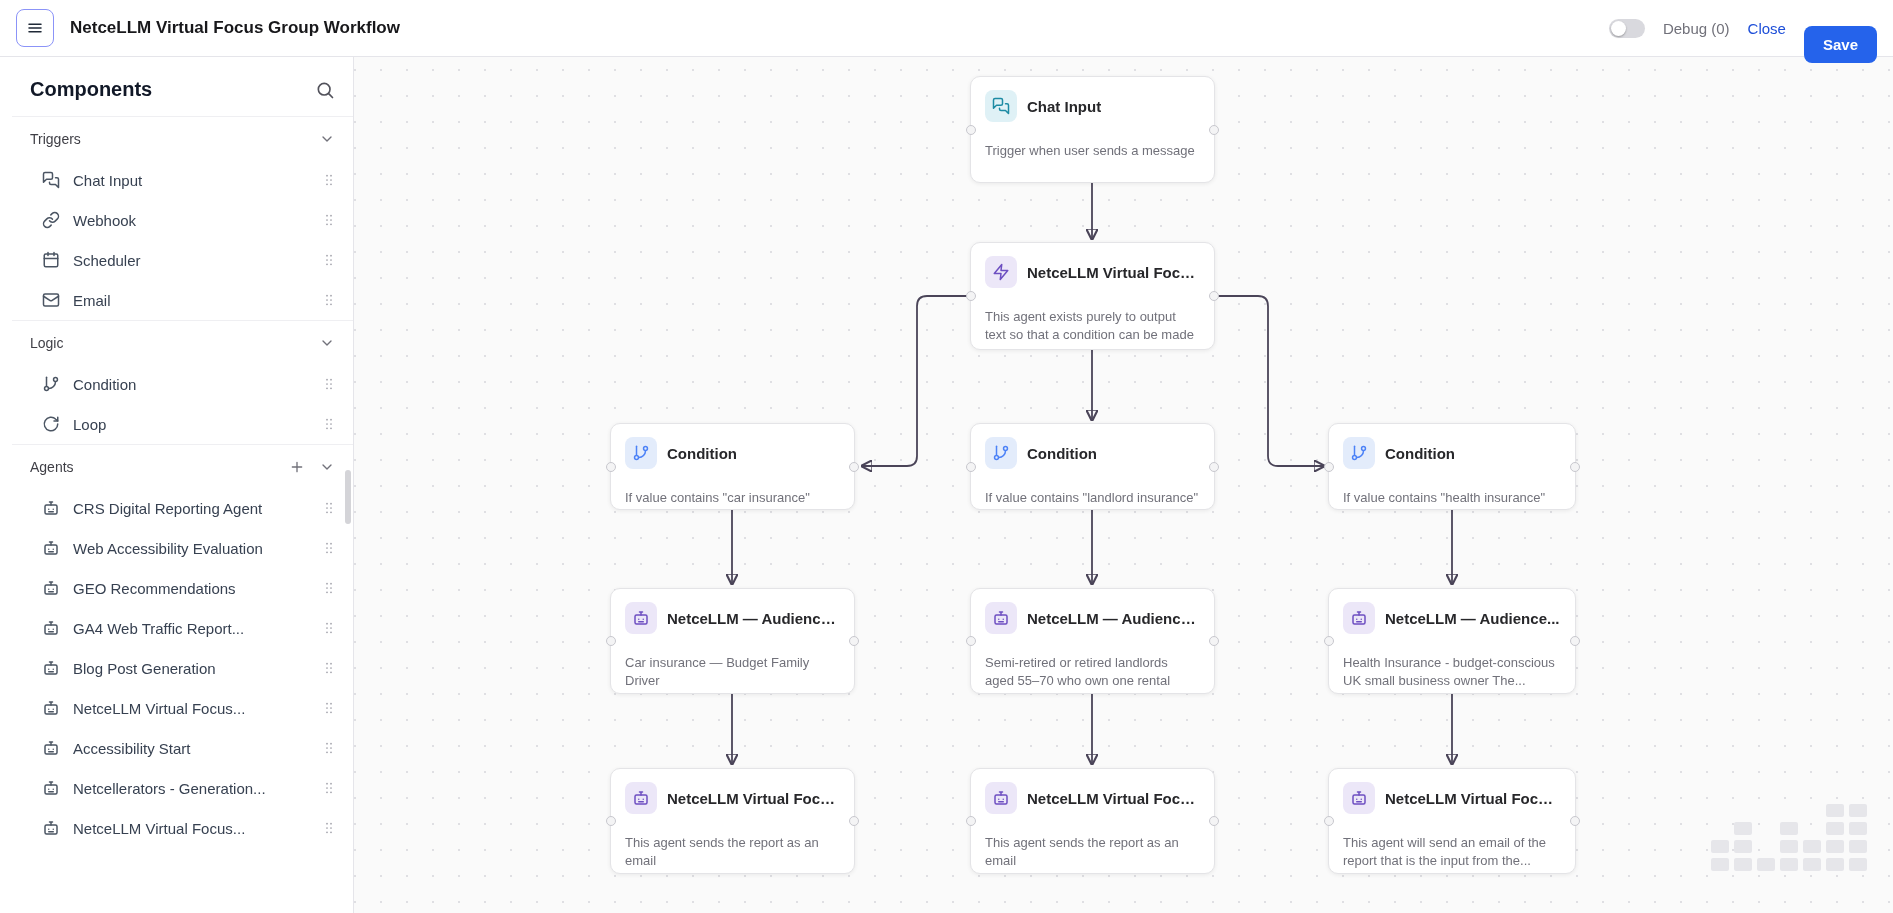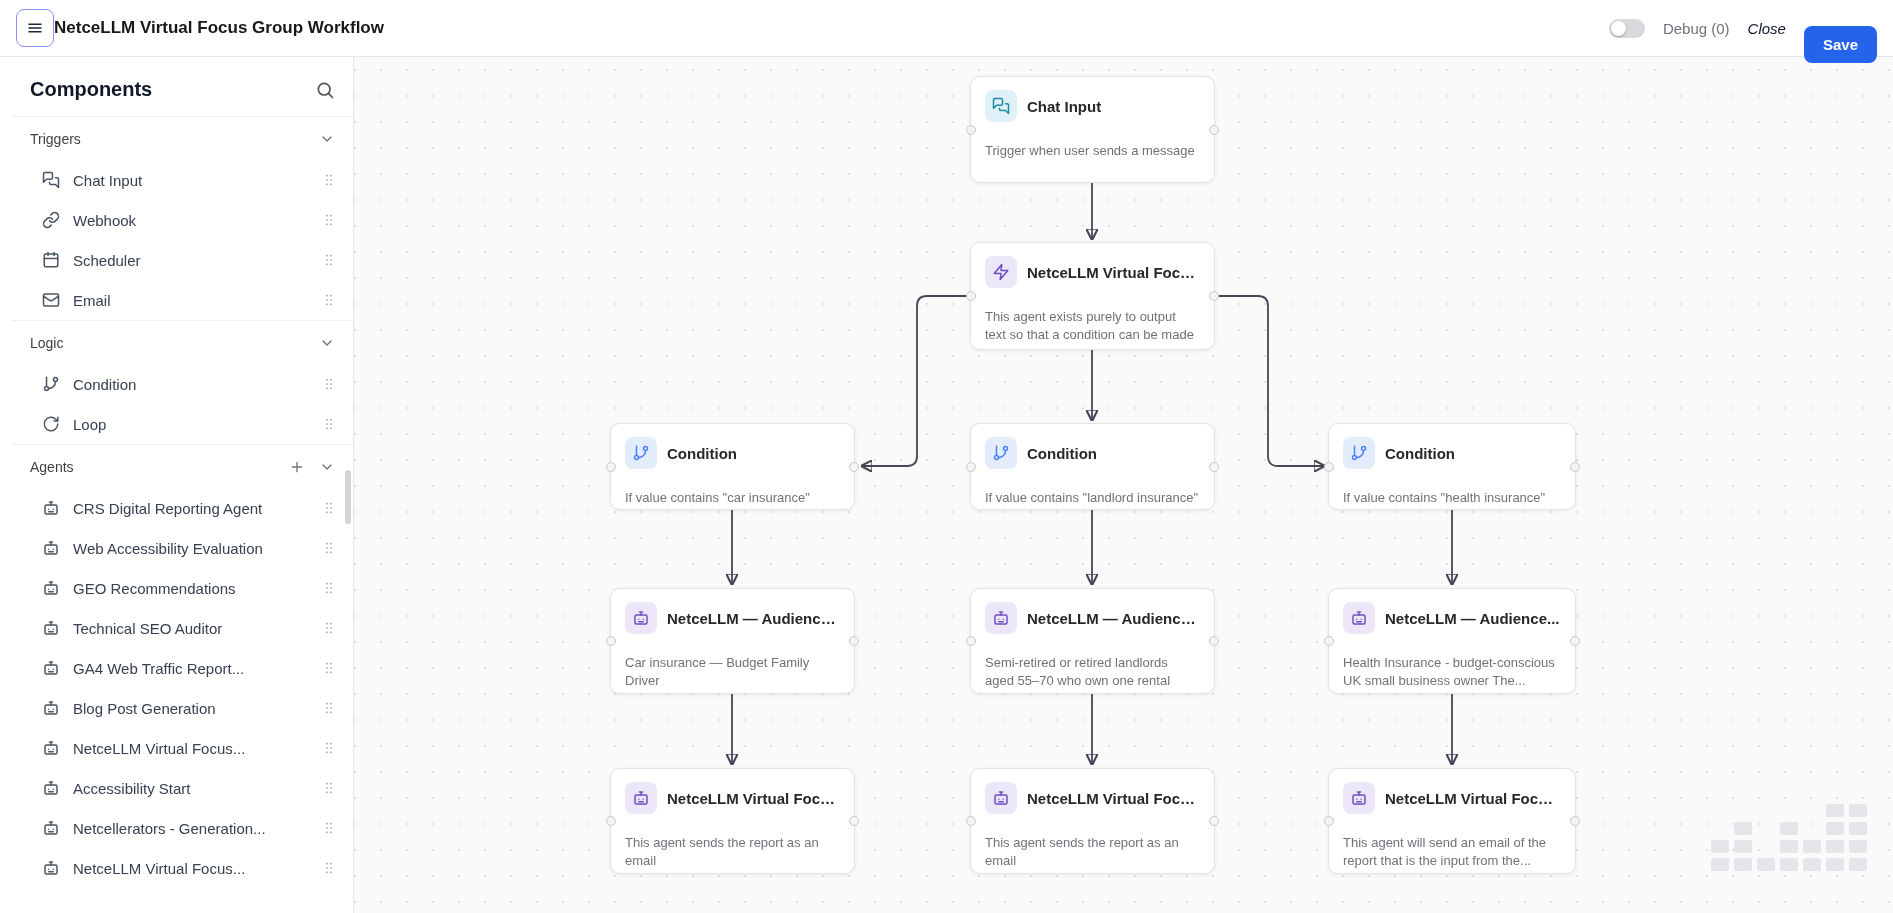--- a/index.html
+++ b/index.html
@@ -19,40 +19,40 @@
     stroke-width: 2; stroke-linecap: round; stroke-linejoin: round;
     flex: 0 0 auto;
   }
   .ic.sm { width: 16px; height: 16px; }
   .ic.lg { width: 20px; height: 20px; }
 
   
   .topbar {
     position: absolute; top: 0; left: 0; right: 0; height: 57px;
     background: #fff; border-bottom: 1px solid #e5e5ea;
-    display: flex; align-items: center; 
+    display: flex; align-items: center; gap: 16px;
     padding: 0 16px; z-index: 20;
   }
   .hamburger-btn {
     width: 38px; height: 38px; border: 1px solid #8b93f8; border-radius: 8px;
     background: #fff; color: #1f2937; display: flex; align-items: center;
     justify-content: center; cursor: pointer;
   }
   .app-title { font-size: 17px; font-weight: 700; color: #18181b; }
   .topbar-right { margin-left: auto; display: flex; align-items: center; gap: 18px; }
   .toggle {
     width: 36px; height: 19px; border-radius: 10px; background: #d9d9de;
     position: relative; cursor: pointer; border: none;
   }
   .toggle .knob {
     position: absolute; top: 2px; left: 2px; width: 15px; height: 15px;
     border-radius: 50%; background: #fff; box-shadow: 0 1px 2px rgba(0,0,0,.3);
   }
   .debug-label { font-size: 15px; color: #71717a; }
-  .close-btn { font-size: 15px; color: #0f172a; background: none; border: none; cursor: pointer; font-style: italic; }
+  .close-btn { font-size: 15px; color: #1d4ed8; background: none; border: none; cursor: pointer; }
   .save-btn {
     font-size: 15px; font-weight: 600; color: #fff; background: #2563eb;
     border: none; border-radius: 8px; padding: 10px 19px; cursor: pointer; margin-top: 32px;
   }
 
   
   .sidebar {
     position: absolute; top: 57px; left: 12px; bottom: 0; width: 342px;
     background: #fff; border-right: 1px solid #e5e5ea; z-index: 10; overflow: hidden;
   }
@@ -316,29 +316,20 @@
       <span class="sb-label">Web Accessibility Evaluation</span>
       <svg class="ic sm grip">
           <use href="#i-grip"></use>
         </svg>
     </div>
     <div class="sb-item">
       <svg class="ic sb-ic">
           <use href="#i-agent"></use>
         </svg>
       <span class="sb-label">GEO Recommendations</span>
-      <svg class="ic sm grip">
-          <use href="#i-grip"></use>
-        </svg>
-    </div>
-    <div class="sb-item">
-      <svg class="ic sb-ic">
-          <use href="#i-agent"></use>
-        </svg>
-      <span class="sb-label">Technical SEO Auditor</span>
       <svg class="ic sm grip">
           <use href="#i-grip"></use>
         </svg>
     </div>
     <div class="sb-item">
       <svg class="ic sb-ic">
           <use href="#i-agent"></use>
         </svg>
       <span class="sb-label">GA4 Web Traffic Report...</span>
       <svg class="ic sm grip">

